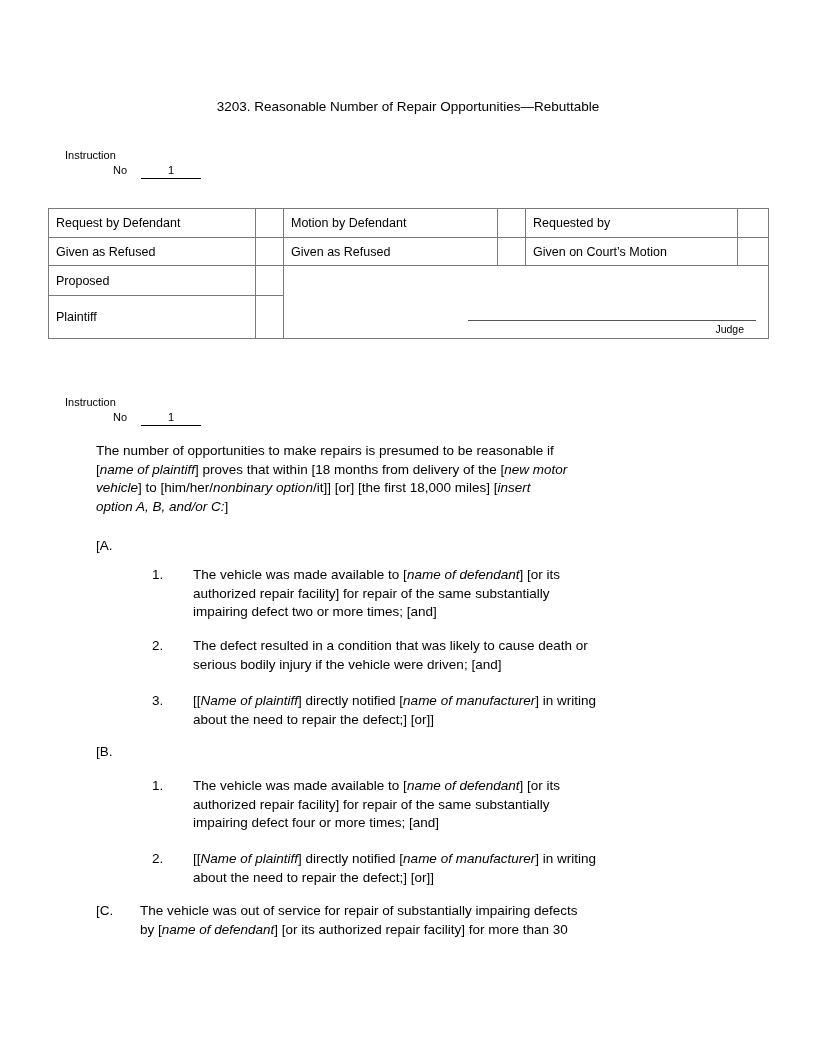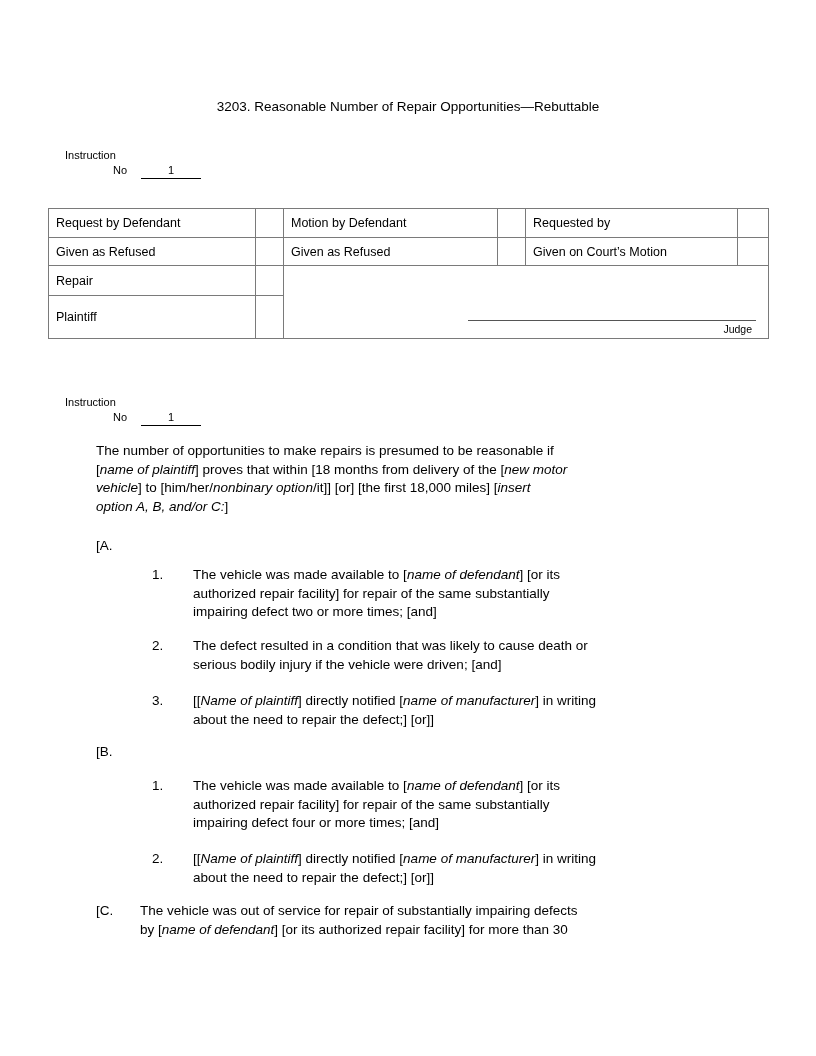--- a/index.html
+++ b/index.html
@@ -44,21 +44,21 @@
   tr.r1{height:29px;}
   tr.r2{height:28px;}
   tr.r3{height:30px;}
   tr.r4{height:43px;}
   td.judge-cell{position:relative;padding:0;}
   .sig-line{
     position:absolute;right:12px;bottom:17px;width:288px;
     border-bottom:1px solid #555;
   }
   .judge-label{
-    position:absolute;right:16px;bottom:3px;
+    position:absolute;right:24px;bottom:3px;
     font-size:10.5px;line-height:12px;
   }
 
   
   .para, .item, .sec-label{
     position:absolute;
     font-weight:normal;font-size:13.5px;line-height:18.6px;
     white-space:pre;
   }
   .para.intro{left:96px;}
@@ -106,21 +106,21 @@
       </tr>
       <tr class="r2">
         <td class="lbl">Given as Refused</td>
         <td class="chk"></td>
         <td class="lbl">Given as Refused</td>
         <td class="chk"></td>
         <td class="lbl">Given on Court’s Motion</td>
         <td class="chk"></td>
       </tr>
       <tr class="r3">
-        <td class="lbl">Repair</td>
+        <td class="lbl">Proposed</td>
         <td class="chk"></td>
         <td class="judge-cell" rowspan="2" colspan="4">
           <div class="sig-line"></div>
           <div class="judge-label">Judge</div>
         </td>
       </tr>
       <tr class="r4">
         <td class="lbl">Plaintiff</td>
         <td class="chk"></td>
       </tr>

